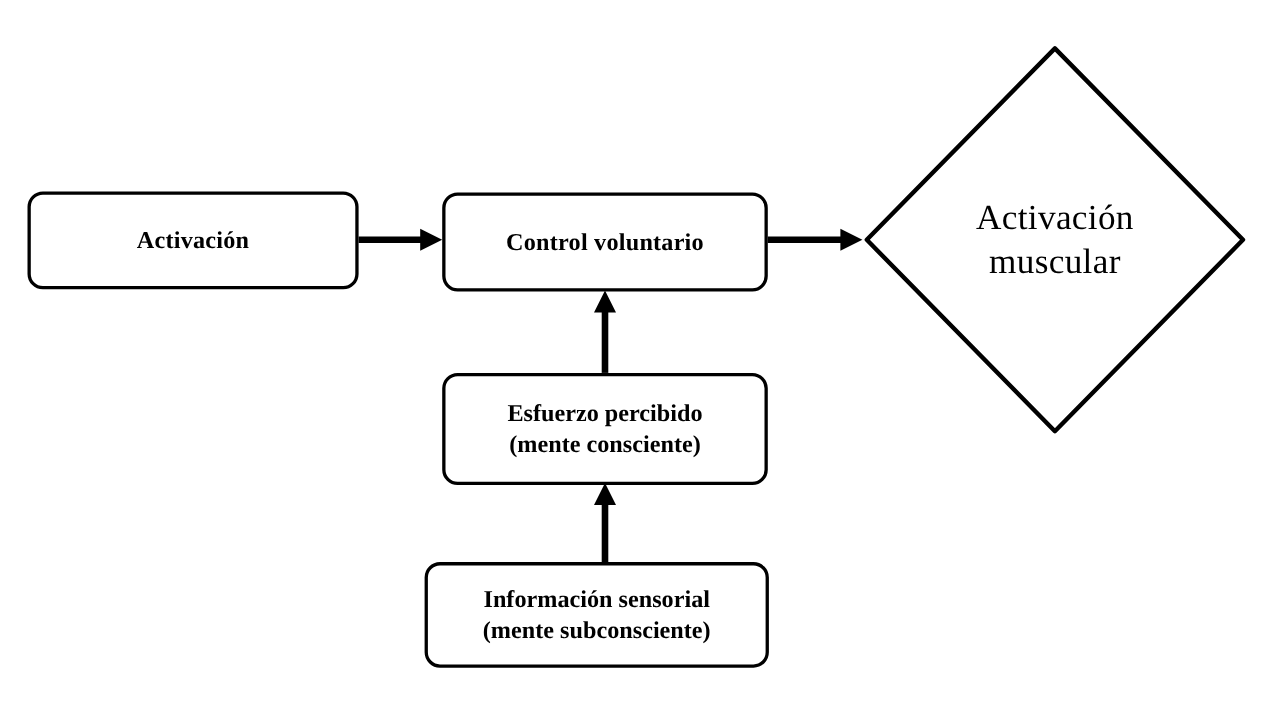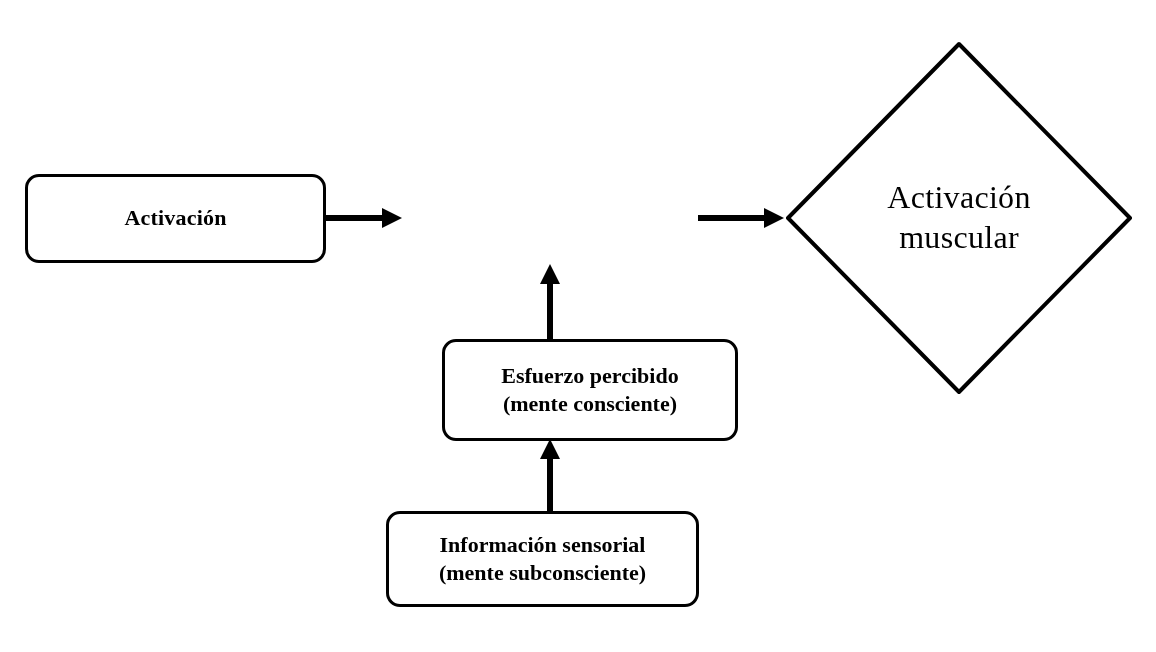--- a/index.html
+++ b/index.html
@@ -57,21 +57,20 @@
     font-size: 22px;
     letter-spacing: 0.2px;
   }
 
   #node-esfuerzo {
     left: 402px;
     top: 339px;
     width: 296px;
     height: 102px;
     font-size: 22px;
-    margin-left: 40px;
   }
 
   #node-informacion {
     left: 386px;
     top: 511px;
     width: 313px;
     height: 96px;
     font-size: 22px;
   }
 
@@ -151,20 +150,23 @@
     <g>
       <line x1="550" y1="511" x2="550" y2="456"></line>
       <polygon points="550,439 540,459 560,459"></polygon>
     </g>
   </svg>
 
   <div class="node" id="node-motivacion">
     <span class="node-label">Activación</span>
   </div>
 
+  <div class="node" id="node-control">
+    <span class="node-label">Control voluntario</span>
+  </div>
 
   <div class="node" id="node-esfuerzo">
     <span class="node-label">Esfuerzo percibido
 (mente consciente)</span>
   </div>
 
   <div class="node" id="node-informacion">
     <span class="node-label">Información sensorial
 (mente subconsciente)</span>
   </div>

